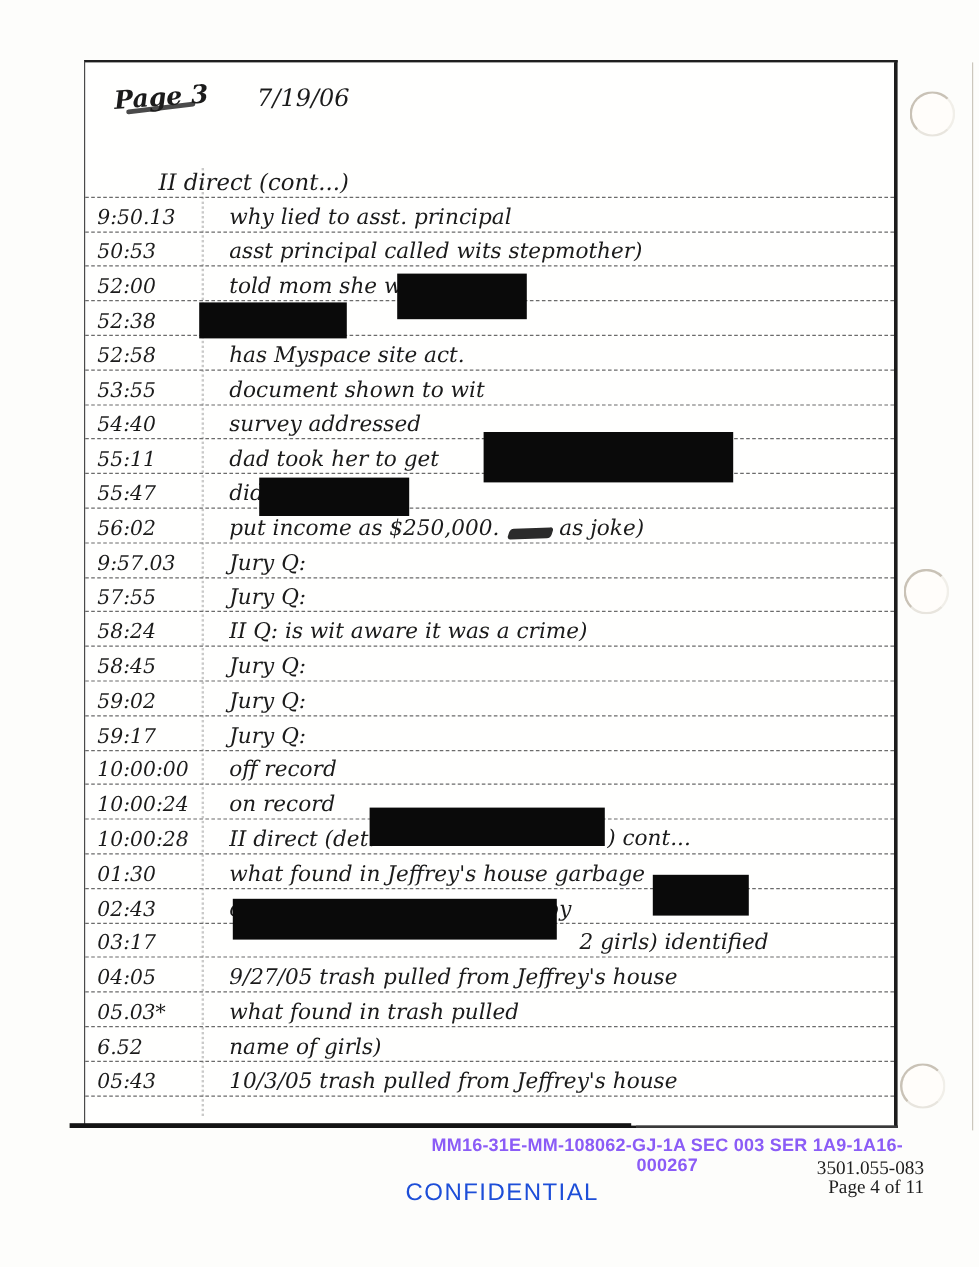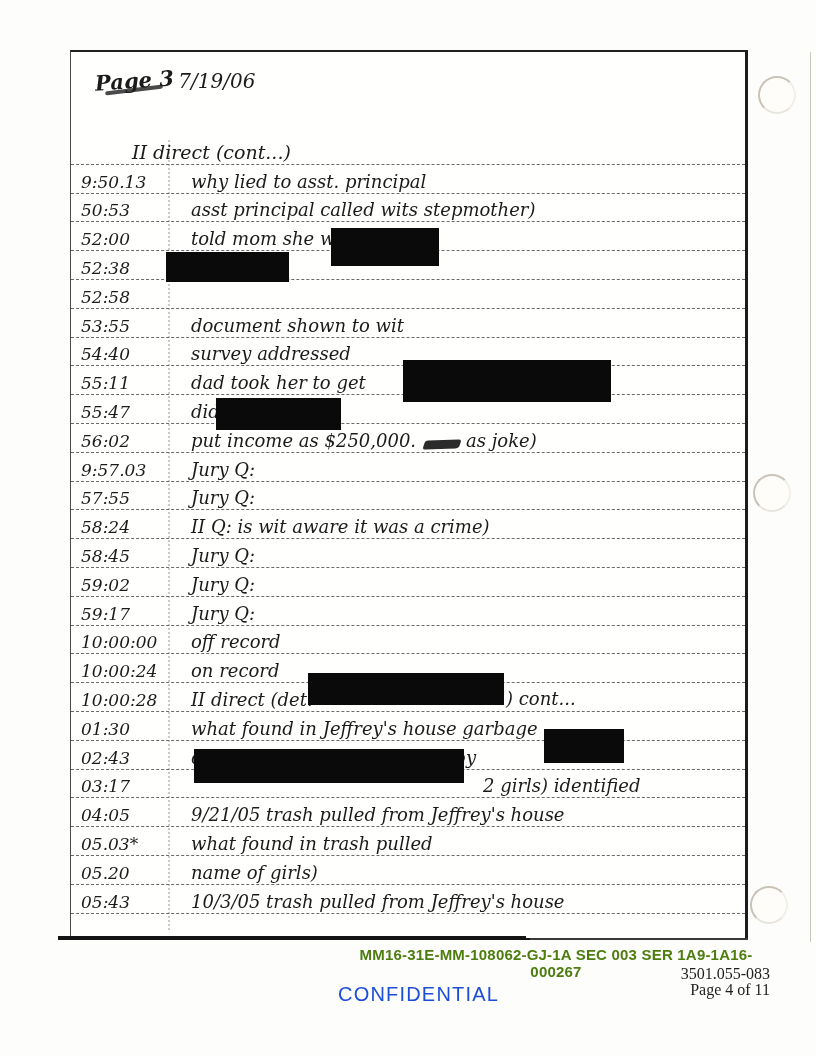--- a/index.html
+++ b/index.html
@@ -16,21 +16,21 @@
     border-right:3px solid #1c1c1c;
     border-left:1px solid #4a4a4a;
     border-bottom:2px solid #161616;
   }
   .scan-header { position:absolute; top:16px; left:24px; white-space:nowrap; }
   .hw {
     font-family:"DejaVu Serif", serif; font-style:italic;
     color:#1b1b1b; white-space:nowrap;
   }
   .page-label { font-size:21px; font-weight:bold; transform:rotate(-4deg); display:inline-block; }
-  .scan-date  { font-size:20px; }
+  .scan-date  { font-size:20px; margin-left:36px; }
   .pg-strike {
     position:absolute; left:34px; top:36px; width:58px; height:4px;
     background:#1d1d1d; transform:rotate(-7deg); border-radius:2px; opacity:.8;
   }
   .rows { position:absolute; top:84px; left:0; right:0; }
   .row {
     height:28.8px; display:flex; align-items:flex-end;
     border-bottom:1px dashed #6b6b6b; box-sizing:border-box;
     padding-bottom:1px; position:relative;
   }
@@ -64,21 +64,21 @@
   }
   .punch-1 { left:758px; top:76px; }
   .punch-2 { left:753px; top:474px; }
   .punch-3 { left:750px; top:886px; }
   .paper-edge { position:absolute; left:810px; top:52px; width:1px; height:890px; background:#ccc7bd; }
   .bottom-bar   { position:absolute; left:58px;  top:936px; width:468px; height:4px; background:#141414; }
   .bottom-bar-2 { position:absolute; left:530px; top:938px; width:218px; height:2px; background:#3a3a3a; }
   
   .bates {
     position:absolute; left:340px; top:946px; width:432px; text-align:center;
-    font-weight:bold; font-size:15px; letter-spacing:.2px; color:#4d7c0f;
+    font-weight:bold; font-size:15px; letter-spacing:.2px; color:#8b5cf6;
   }
   .docnum-block {
     position:absolute; left:598px; top:966px; width:172px; text-align:right;
     font-family:"Liberation Serif", serif; font-size:16px; line-height:16px; color:#1e1e1e;
   }
   .confidential {
     position:absolute; left:338px; top:983px;
     font-size:20px; letter-spacing:1.2px; color:#1d4ed8; font-weight:500;
   }
 </style>
@@ -111,20 +111,21 @@
     <div class="row">
       <span class="hw time">52:00</span>
       <span class="hw note">told mom she was</span>
     </div>
     <div class="row">
       <span class="hw time">52:38</span>
       <span class="hw note"></span>
     </div>
     <div class="row">
       <span class="hw time">52:58</span>
+      <span class="hw note">has Myspace site act.</span>
     </div>
     <div class="row">
       <span class="hw time">53:55</span>
       <span class="hw note">document shown to wit</span>
     </div>
     <div class="row">
       <span class="hw time">54:40</span>
       <span class="hw note">survey addressed</span>
     </div>
     <div class="row">
@@ -185,28 +186,28 @@
     <div class="row">
       <span class="hw time">02:43</span>
       <span class="hw note">controlled phone calls made by</span>
     </div>
     <div class="row">
       <span class="hw time">03:17</span>
       <span class="hw note note-indent">2 girls) identified</span>
     </div>
     <div class="row">
       <span class="hw time">04:05</span>
-      <span class="hw note">9/21/05 trash pulled from Jeffrey's house</span>
+      <span class="hw note">9/27/05 trash pulled from Jeffrey's house</span>
     </div>
     <div class="row">
       <span class="hw time">05.03*</span>
       <span class="hw note">what found in trash pulled</span>
     </div>
     <div class="row">
-      <span class="hw time">05.20</span>
+      <span class="hw time">6.52</span>
       <span class="hw note">name of girls)</span>
     </div>
     <div class="row">
       <span class="hw time">05:43</span>
       <span class="hw note">10/3/05 trash pulled from Jeffrey's house</span>
     </div>
   </div>
 
   <div class="redaction red-1"></div>
   <div class="redaction red-2"></div>

